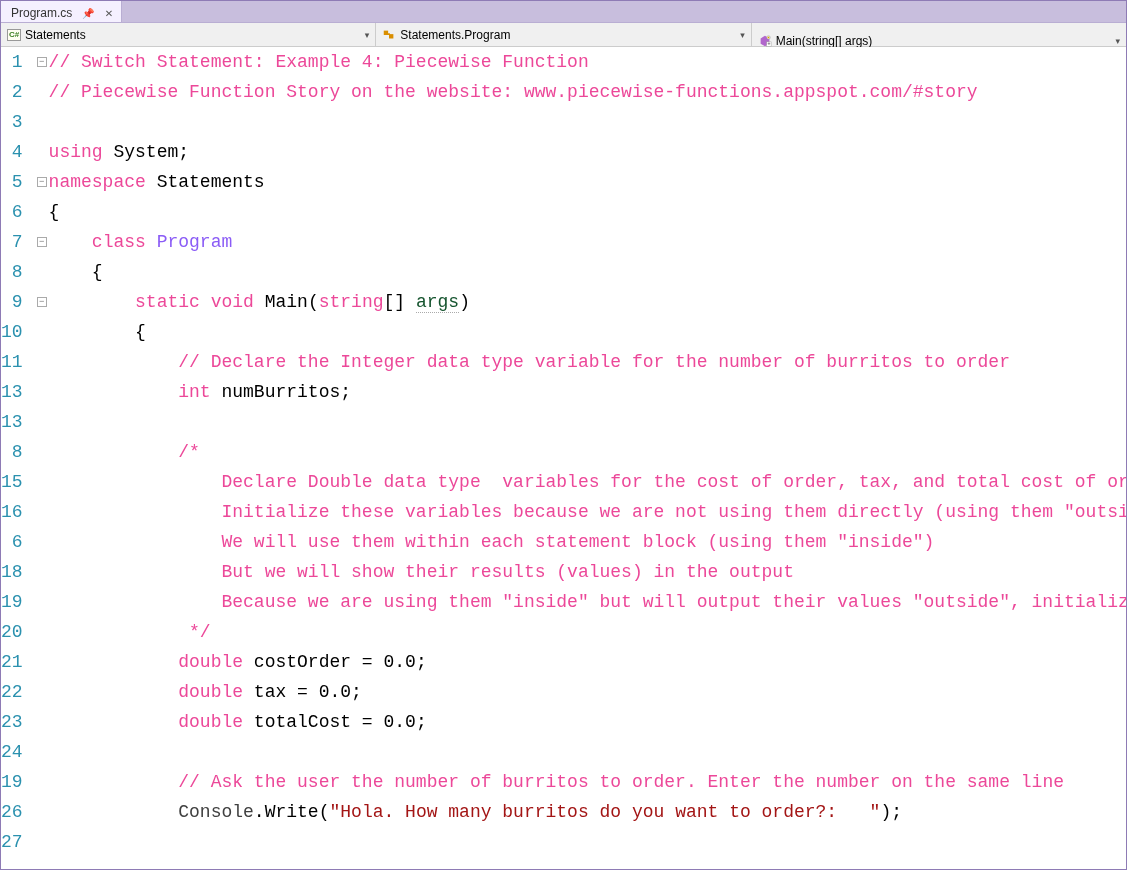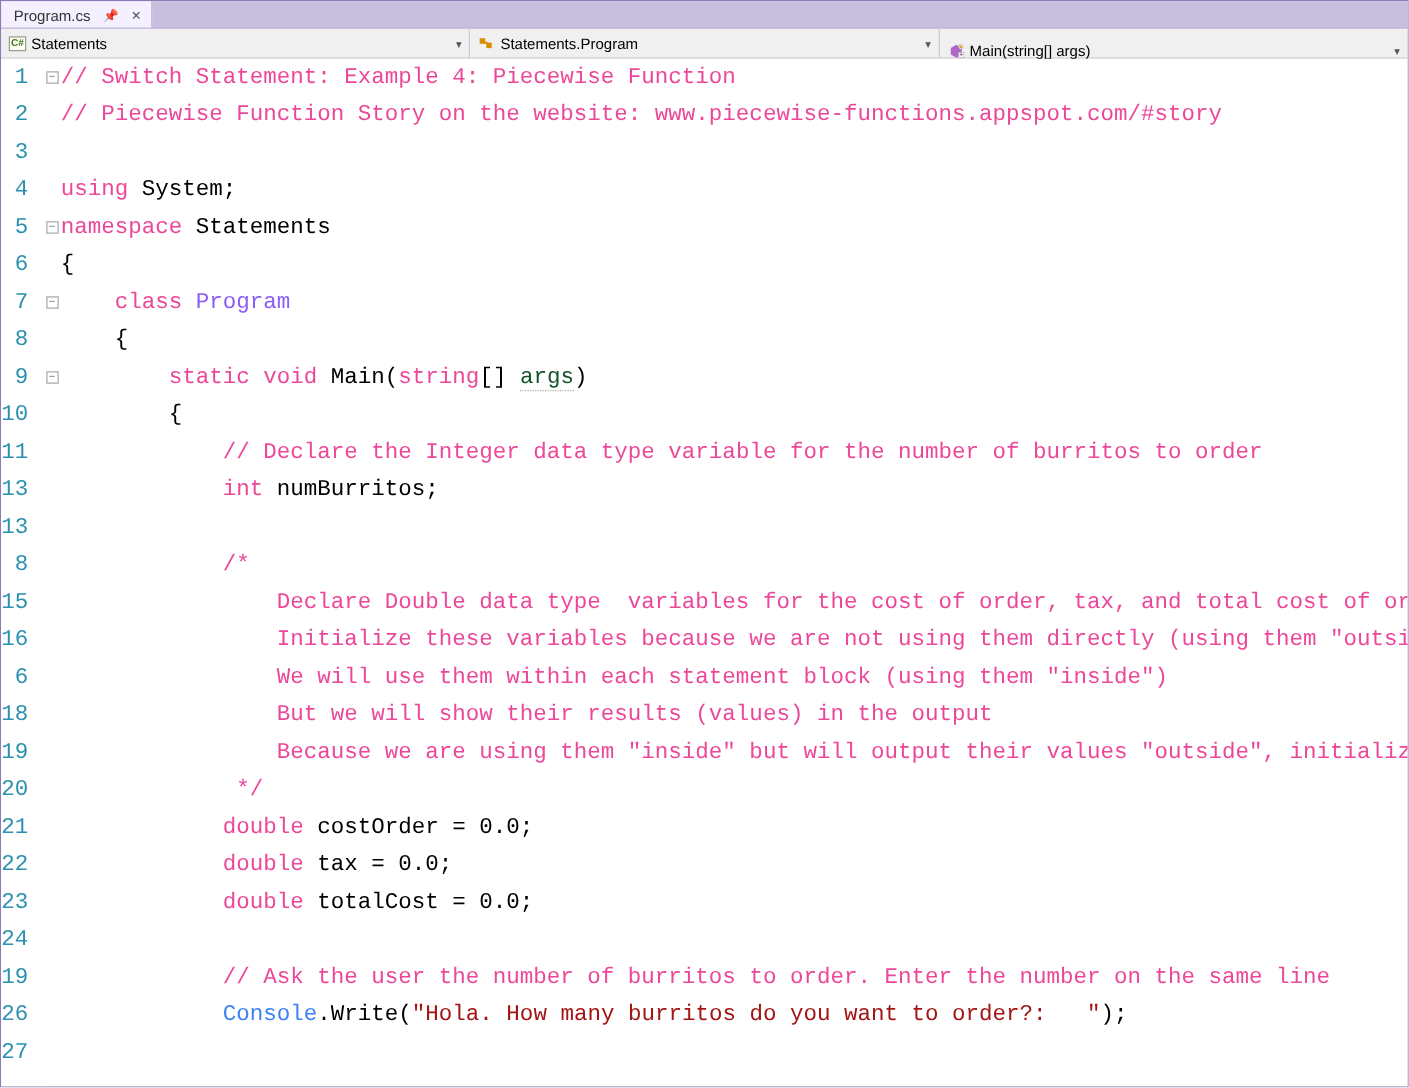--- a/index.html
+++ b/index.html
@@ -111,21 +111,21 @@
   }
   .code {
     flex: 1;
     white-space: pre;
     padding-left: 2px;
     color: #000;
   }
   .code .line { height: 30px; }
   .c-comment { color: #ec4899; }
   .c-keyword { color: #ec4899; }
-  .c-type    { color: #3b82f6; }
+  .c-type    { color: #404040; }
   .c-type2   { color: #8b5cf6; }
   .c-string  { color: #a31515; }
   .c-paramhint { color: #14532d; border-bottom: 1px dotted #aaa; }
   
   .icon-cs {
     width: 14px; height: 12px;
     background: #fffef2;
     border: 1px solid #999;
     font-size: 8px;
     font-weight: bold;

